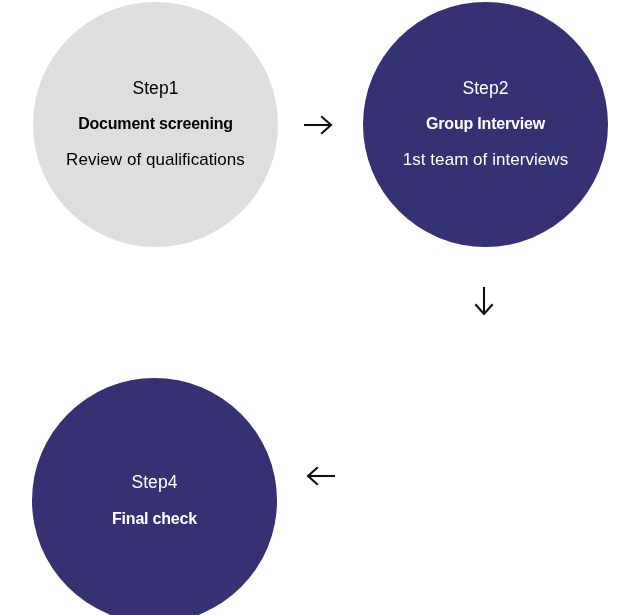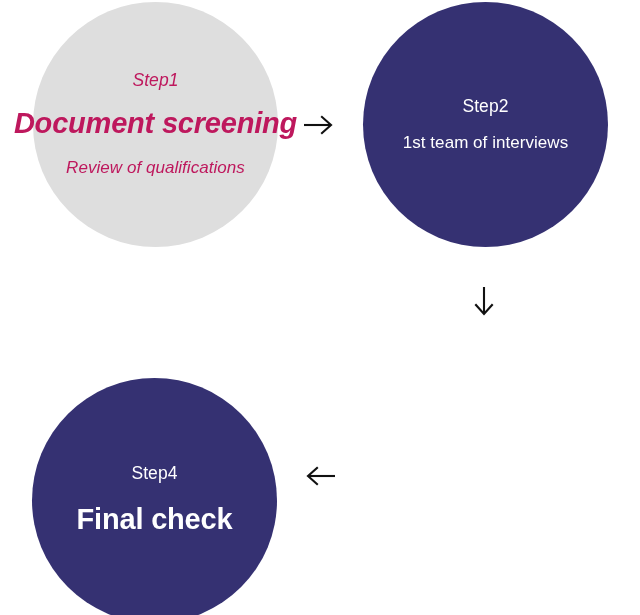--- a/index.html
+++ b/index.html
@@ -31,38 +31,37 @@
     align-items: center;
     justify-content: center;
     box-sizing: border-box;
     padding: 0 14px;
     text-align: center;
     line-height: 1.28;
   }
 
   .step-node.theme-light {
     background: #dedede;
-    color: #be185d;
-    font-style: italic;
+    color: #000000;
   }
 
   .step-node.theme-dark {
     background: #353172;
     color: #ffffff;
   }
 
   .step-label {
     font-size: 17.5px;
     font-weight: 400;
     letter-spacing: 0.1px;
     margin: 0;
   }
 
   .step-title {
-    font-size: 29px;
+    font-size: 16px;
     font-weight: 700;
     letter-spacing: -0.2px;
     margin: 14px 0 0 0;
     white-space: nowrap;
   }
 
   .step-title.wrap {
     white-space: normal;
     line-height: 1.38;
   }
@@ -109,20 +108,21 @@
 
   <div class="connector" id="connector-step1-step2">
     <svg width="34" height="22" viewBox="0 0 34 22" aria-hidden="true">
       <line x1="2" y1="11" x2="28" y2="11" stroke="#111111" stroke-width="2.1"></line>
       <polyline points="20,3 29,11 20,19" fill="none" stroke="#111111" stroke-width="2.1" stroke-linecap="square" stroke-linejoin="miter"></polyline>
     </svg>
   </div>
 
   <div class="step-node theme-dark" id="node-step2">
     <div class="step-label">Step2</div>
+    <div class="step-title">Group Interview</div>
     <div class="step-desc">1st team of interviews</div>
   </div>
 
   <div class="connector" id="connector-step2-step3">
     <svg width="22" height="34" viewBox="0 0 22 34" aria-hidden="true">
       <line x1="11" y1="2" x2="11" y2="28" stroke="#111111" stroke-width="2.1"></line>
       <polyline points="3,20 11,29 19,20" fill="none" stroke="#111111" stroke-width="2.1" stroke-linecap="square" stroke-linejoin="miter"></polyline>
     </svg>
   </div>
 

